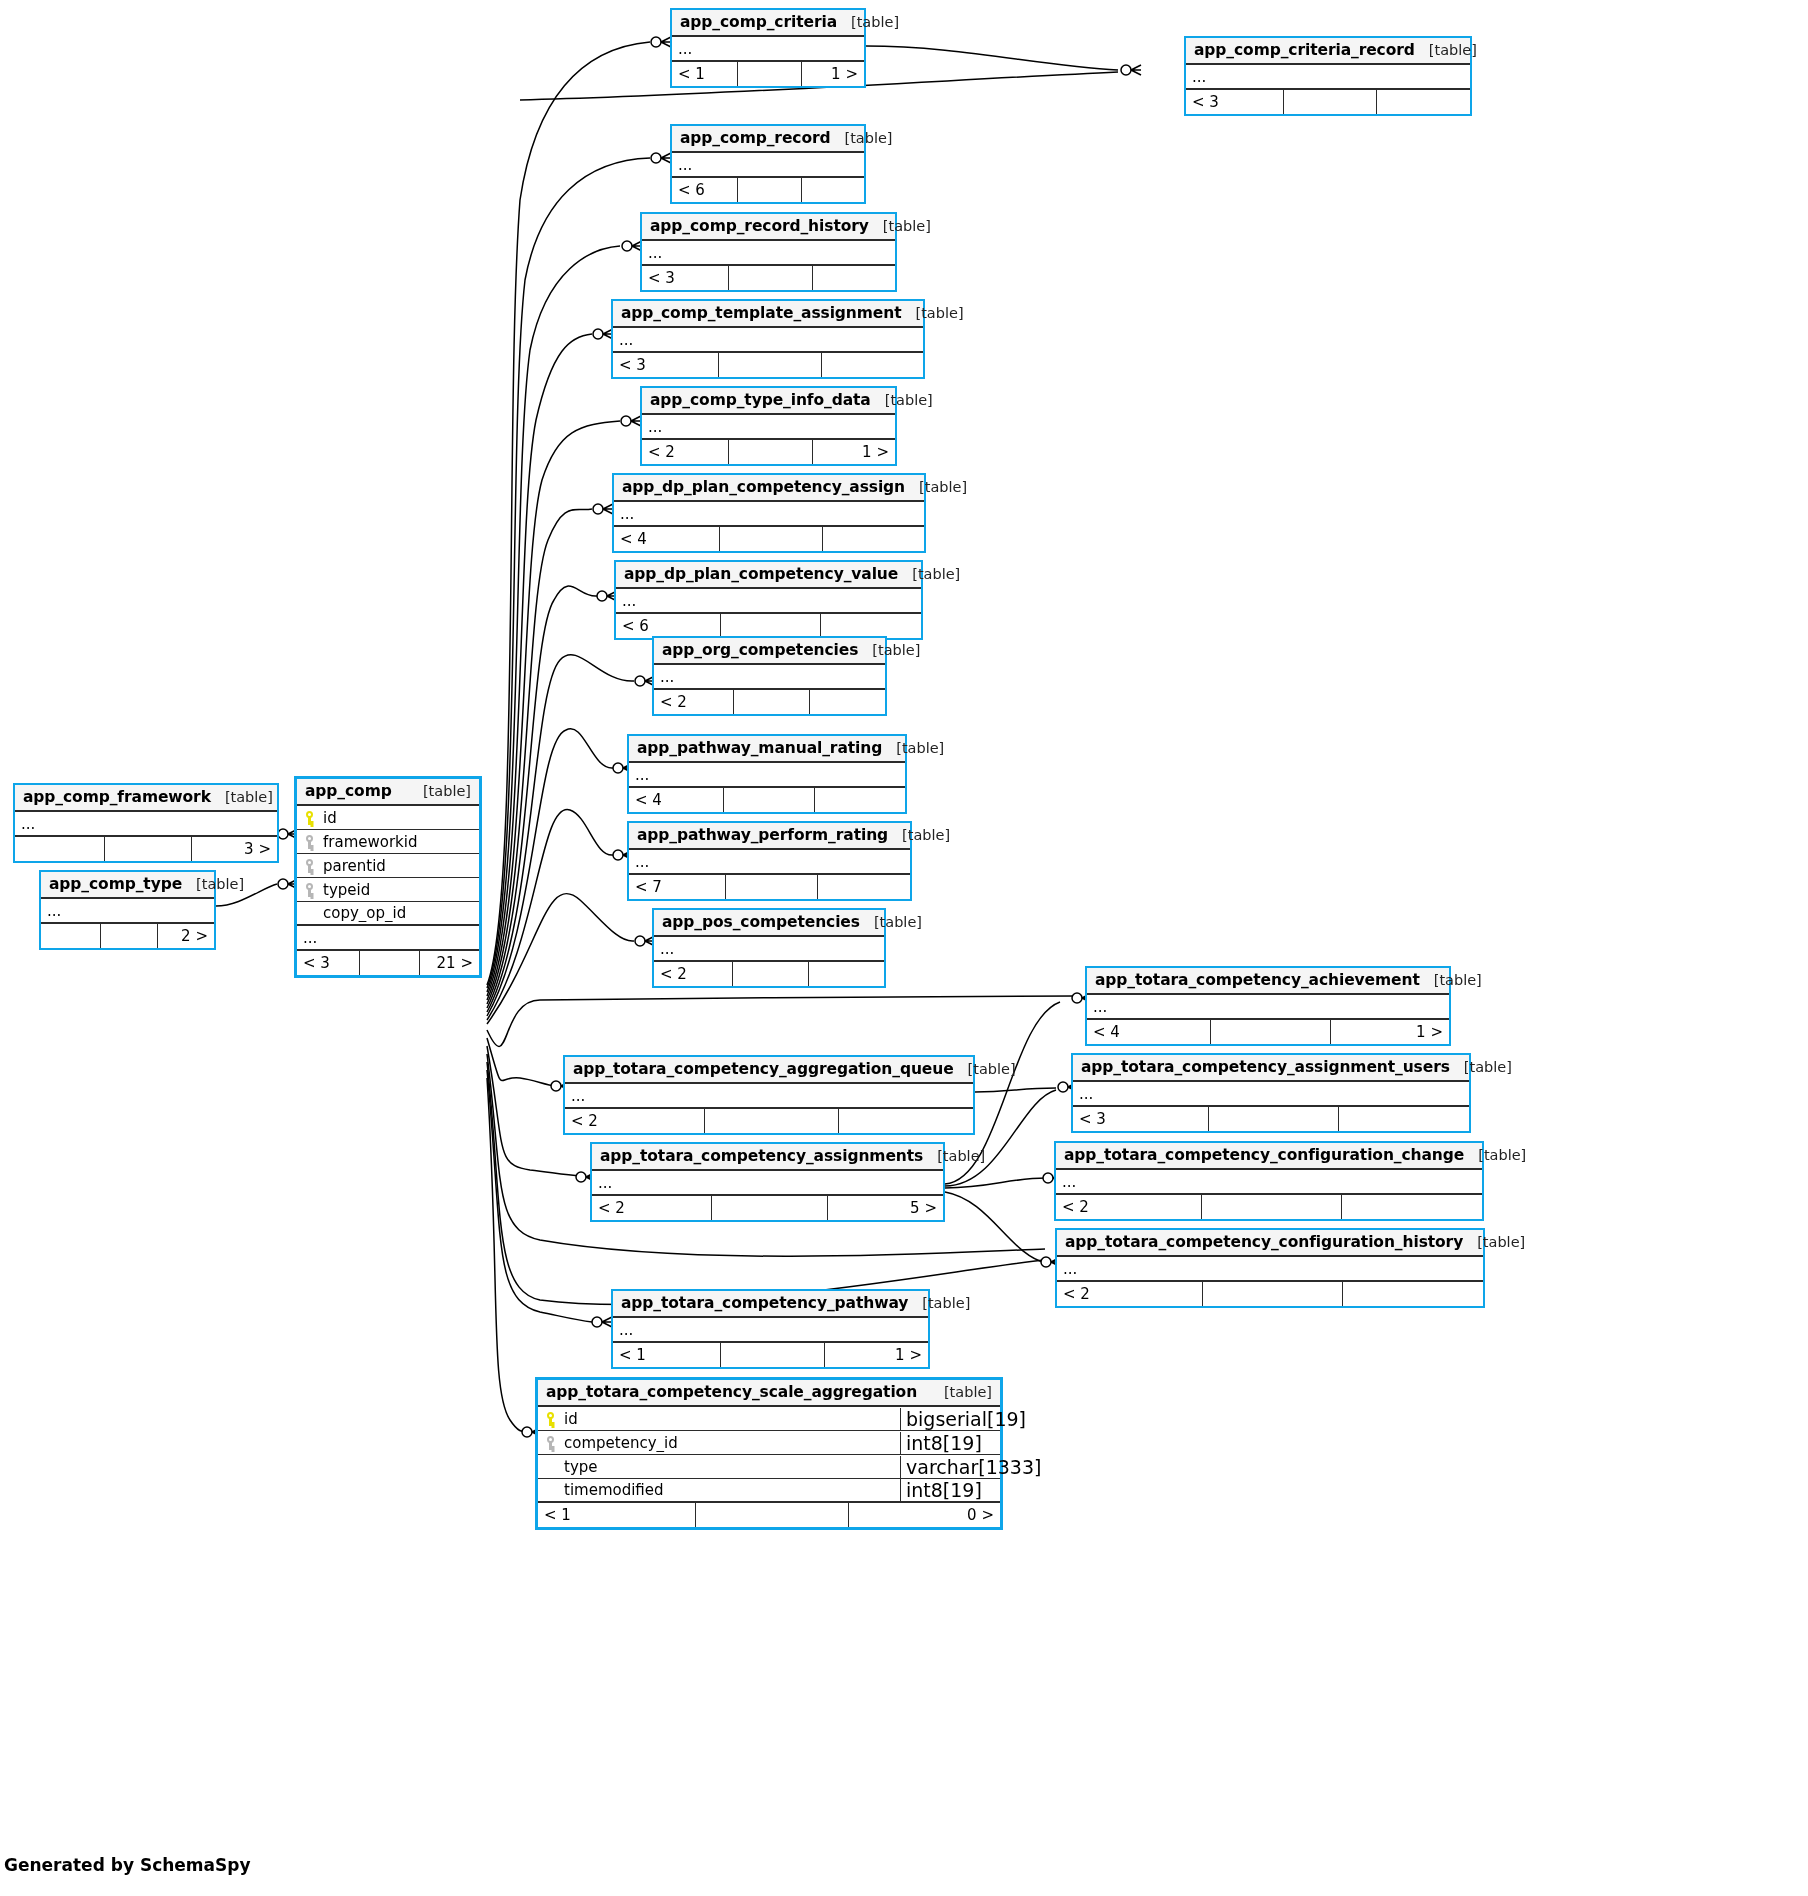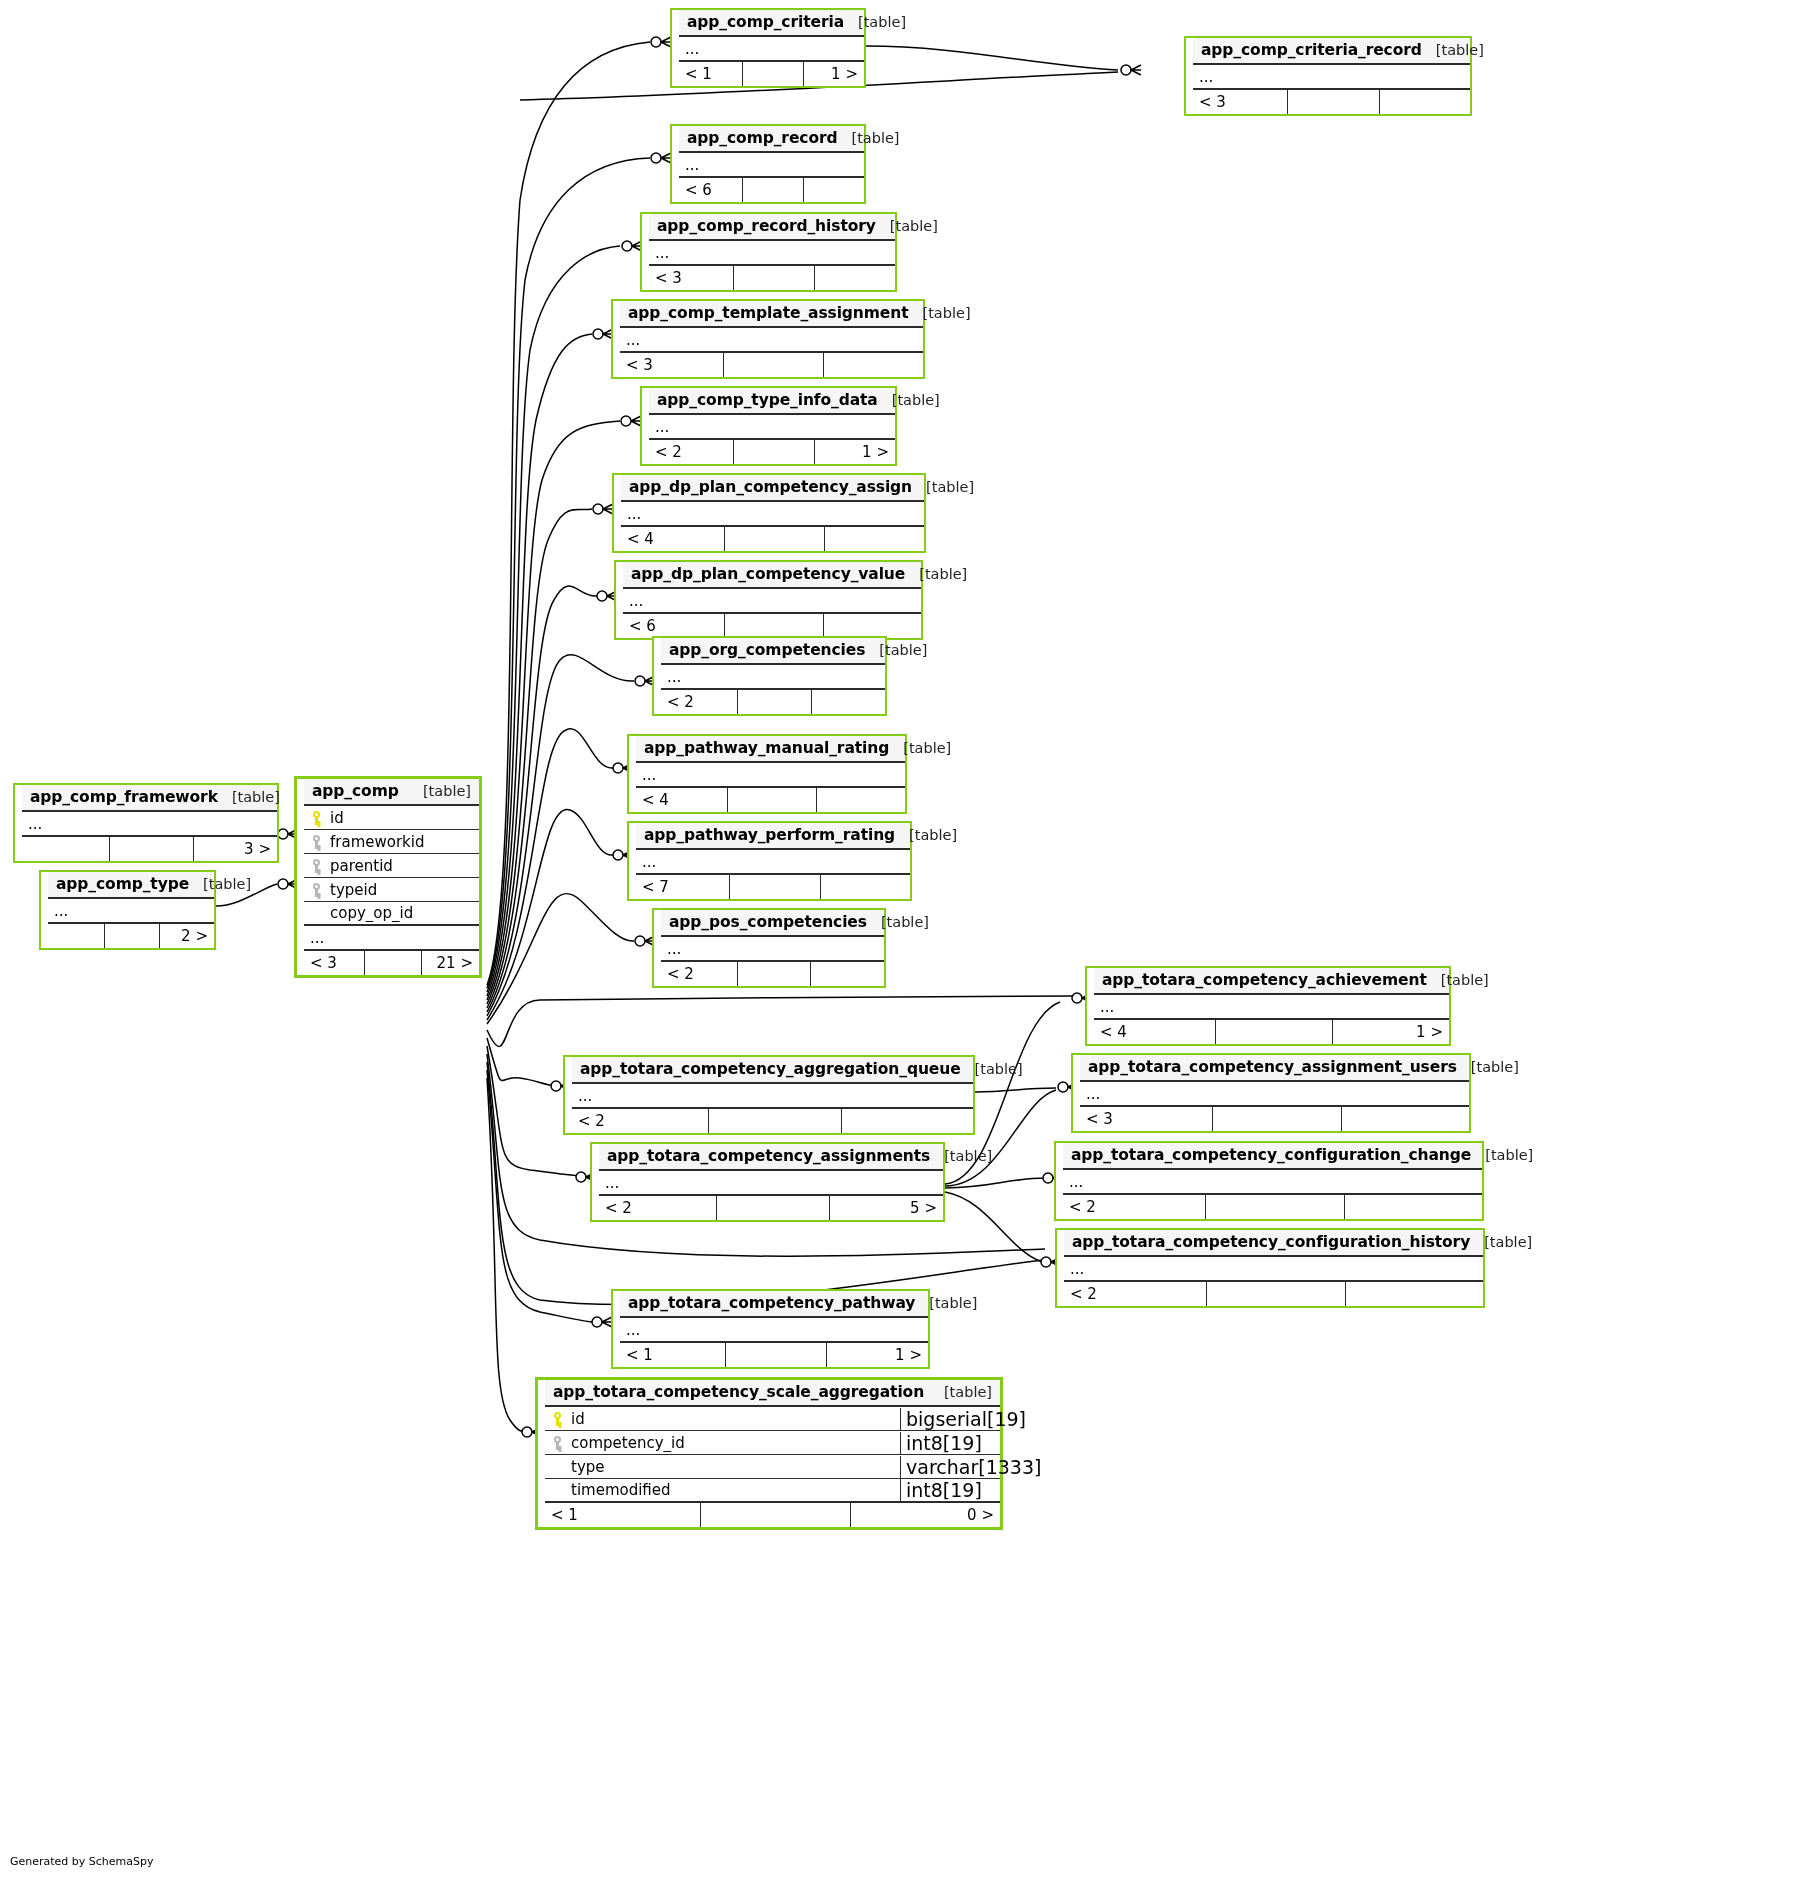--- a/index.html
+++ b/index.html
@@ -20,26 +20,25 @@
   #edges {
     position: absolute;
     left: 0;
     top: 0;
     width: 1808px;
     height: 1896px;
     pointer-events: none;
   }
   .tbl {
     position: absolute;
-    border: 2px solid #84cc16;
+    border: 2px solid #0ea5e9;
     background: #ffffff;
     box-sizing: border-box;
     font-size: 15.5px;
     color: #000000;
-    padding-left: 7px;
   }
   .tbl.thick { border-width: 3px; }
   .thead {
     display: flex;
     align-items: center;
     justify-content: space-between;
     background: #f5f5f5;
     border-bottom: 2px solid #2b2b2b;
     padding: 3px 8px 4px 8px;
     box-sizing: border-box;
@@ -133,24 +132,25 @@
   }
   .fl { flex: 0 0 34%; }
   .fm { flex: 0 0 33%; border-left: 1.5px solid #2b2b2b; }
   .fr {
     flex: 1 1 auto;
     border-left: 1.5px solid #2b2b2b;
     justify-content: flex-end;
   }
   .credit {
     position: absolute;
-    left: 10px;
+    left: 4px;
     top: 1855px;
-    font-size: 11px;
+    font-size: 17px;
     color: #000;
+    font-weight: bold;
   }
 </style>
 </head>
 <body>
 
 <div id="canvas">
 
   <svg id="edges" viewBox="0 0 1808 1896" xmlns="http://www.w3.org/2000/svg">
     <defs>
       <g id="crow">

